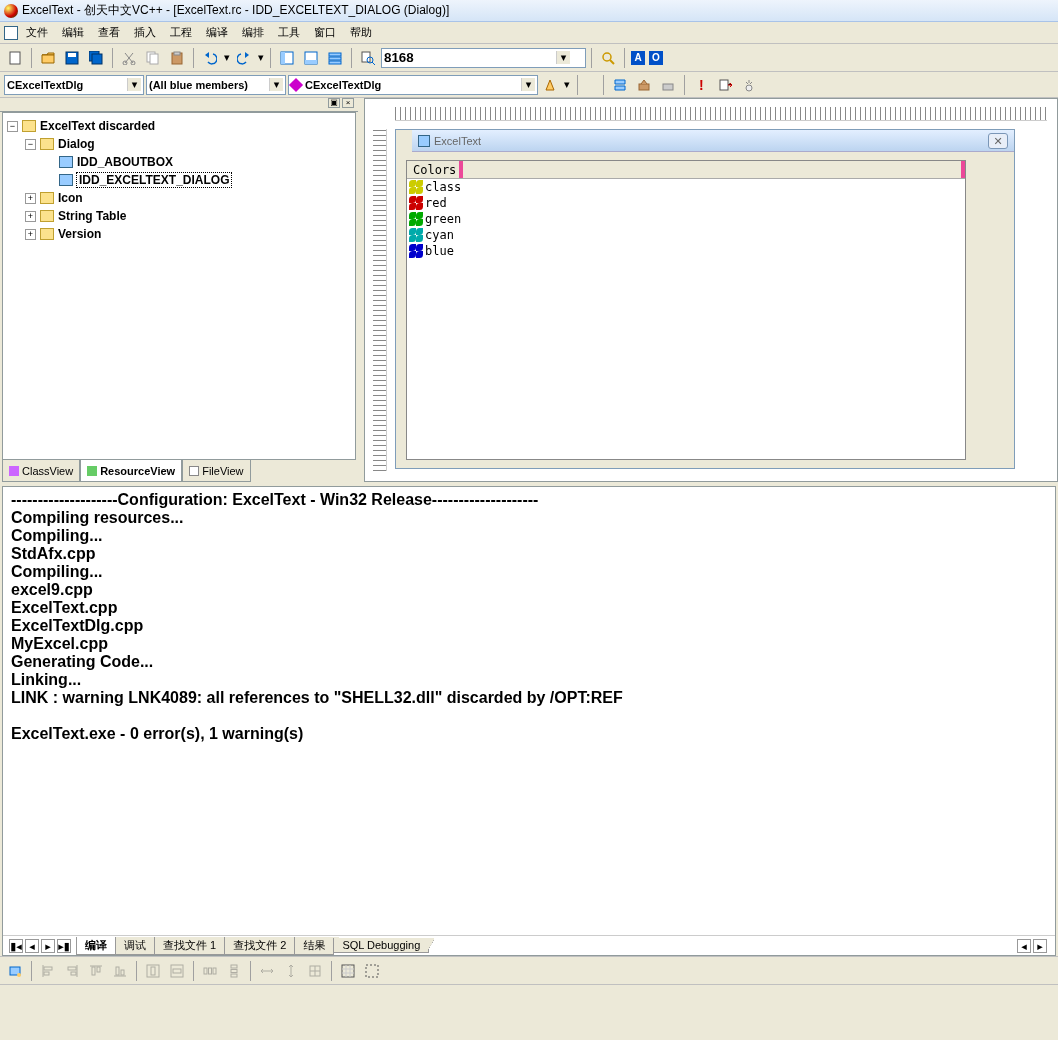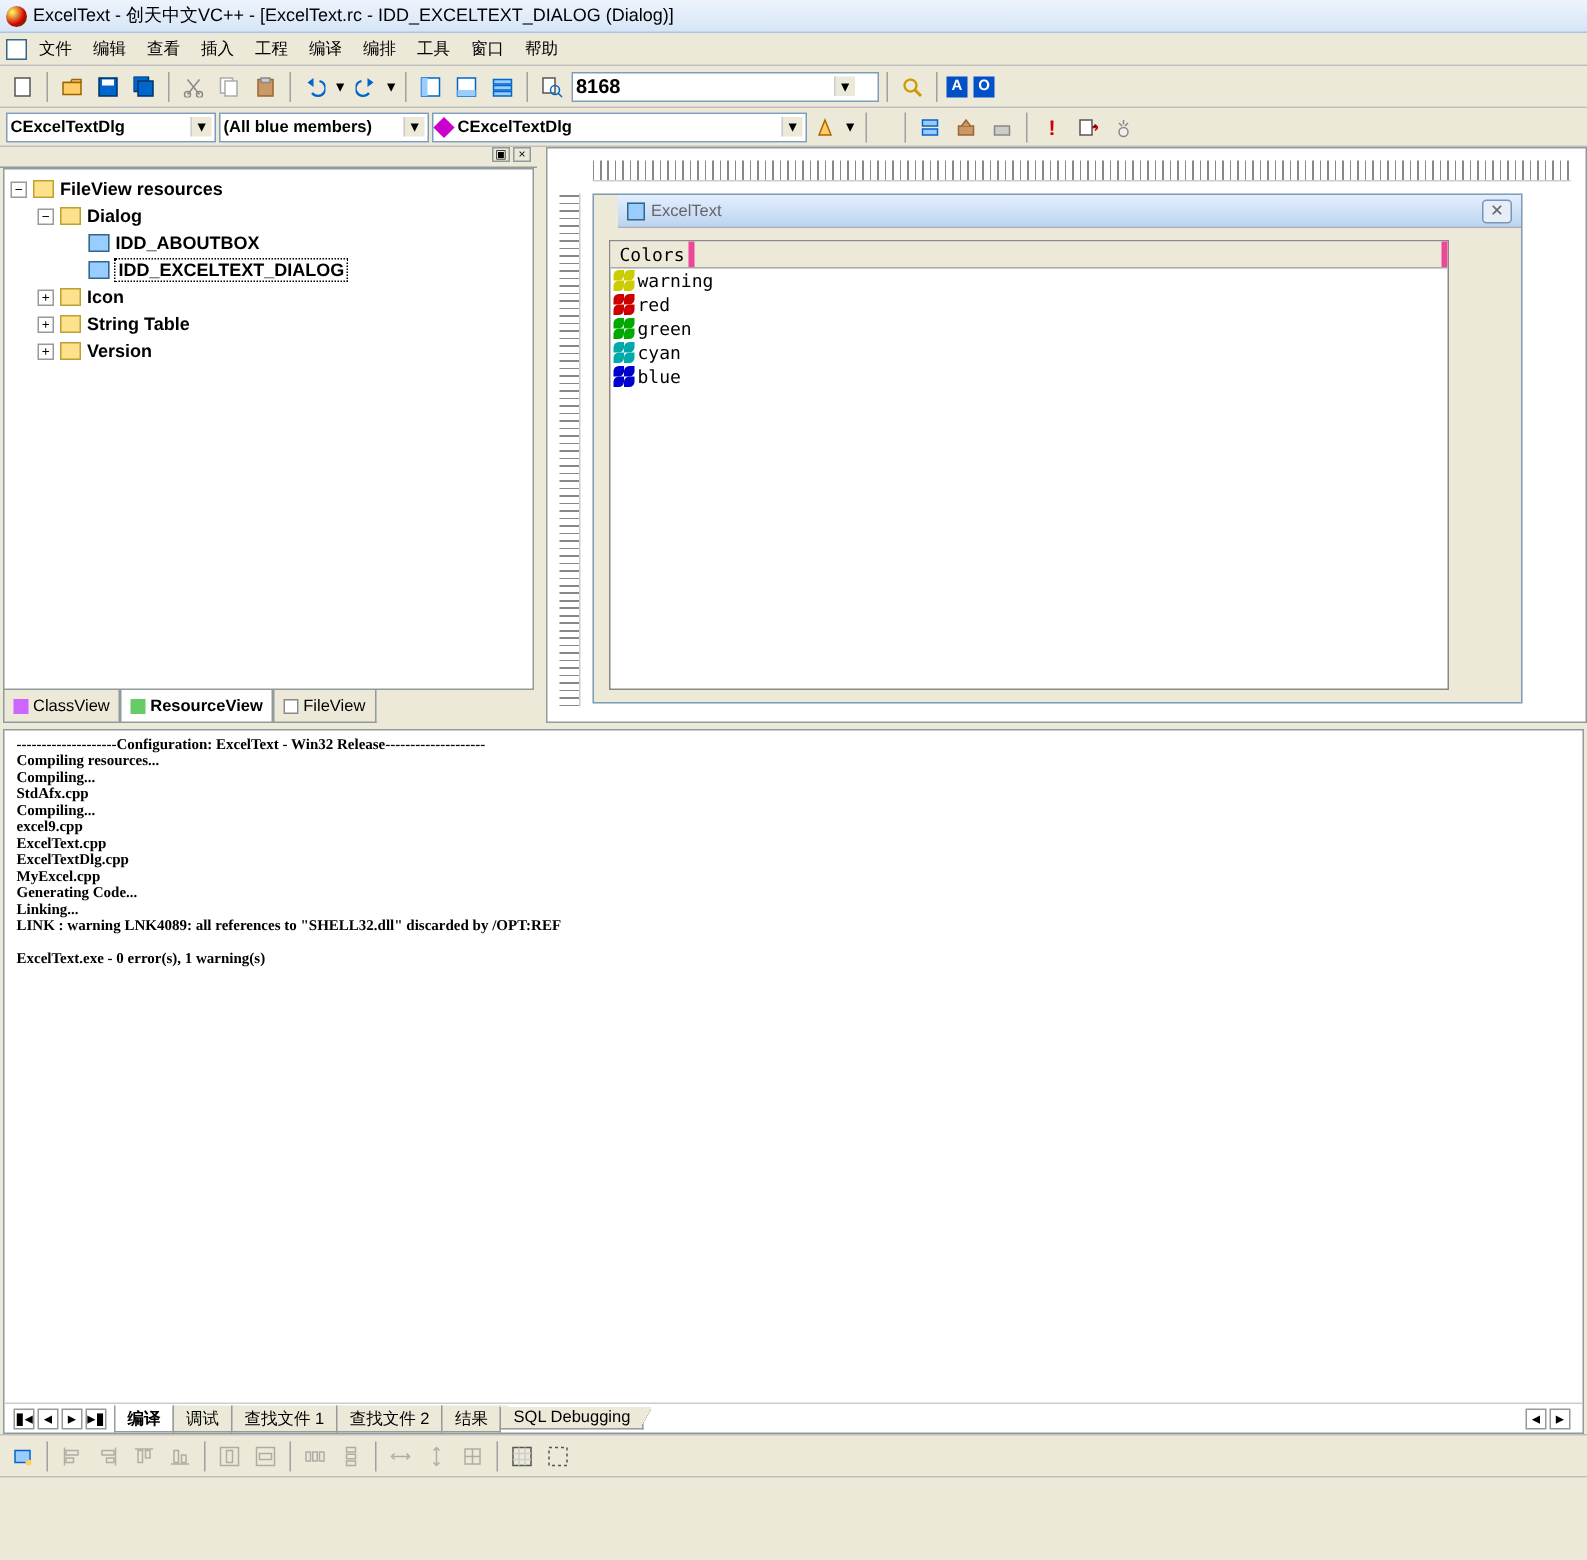--- a/index.html
+++ b/index.html
@@ -39,21 +39,21 @@
 .dlg-design { position: absolute; top: 30px; left: 30px; width: 620px; height: 340px; background: #ece9d8; border: 1px solid #7f9db9; padding-left: 16px; }
 .dlg-title { background: linear-gradient(#e3efff, #bcd4f0); height: 22px; display: flex; align-items: center; justify-content: space-between; padding: 0 6px; color: #666; border-bottom: 1px solid #aac; }
 .dlg-title .closex { width: 20px; height: 16px; border: 1px solid #7a96b7; background: #e8eef8; border-radius: 3px; text-align: center; line-height: 14px; font-size: 11px; font-family: Arial; }
 .listctrl { position: absolute; top: 30px; left: 10px; width: 560px; height: 300px; background: #fff; border: 1px solid #888; }
 .listctrl .hdr { height: 18px; background: #ece9d8; border-bottom: 1px solid #aaa; display: flex; }
 .listctrl .hdr .col { border-right: 4px solid #ec4899; padding: 2px 6px; font-family: "SimSun", monospace; font-size: 12px; }
 .listrow { display: flex; align-items: center; height: 16px; font-family: "SimSun", monospace; font-size: 12px; }
 .clricon { width: 14px; height: 14px; margin: 0 2px; display: flex; flex-wrap: wrap; }
 .clricon span { width: 7px; height: 7px; border-radius: 50% 0 50% 0; }
 .output { height: 470px; background: #fff; border: 1px solid #919b9c; margin: 4px 2px 0 2px; display: flex; flex-direction: column; }
-.output-body { flex: 1; padding: 4px 8px; font-family: Liberation Serif, serif; font-size: 10px; font-weight: bold; overflow: auto; white-space: pre; }
+.output-body { flex: 1; padding: 4px 8px; font-family: Liberation Sans, sans-serif; font-size: 16px; font-weight: bold; overflow: auto; white-space: pre; }
 .output-tabs { height: 20px; display: flex; align-items: center; padding: 0 6px; gap: 0; border-top: 1px solid #ccc; font-size: 11px; }
 .output-tabs .nav { width: 14px; height: 14px; border: 1px solid #999; text-align: center; line-height: 12px; margin-right: 2px; }
 .otab { border: 1px solid #999; border-top: none; padding: 1px 8px; background: #ece9d8; position: relative; margin-left: -1px; }
 .otab.active { background: #fff; font-weight: bold; }
 .otab::after { content: ""; position: absolute; right: -6px; top: 0; bottom: 0; width: 6px; background: linear-gradient(-60deg, transparent 48%, #999 50%, #ece9d8 52%); }
 .bottombar { height: 28px; background: #ece9d8; border-top: 1px solid #c0c0c0; display: flex; align-items: center; padding: 0 4px; gap: 2px; }
 .statusbar { height: 22px; background: #ece9d8; border-top: 1px solid #c0c0c0; }
 svg { display: block; }
 .blue-sq { width:14px; height:14px; background:#0050c8; color:#fff; font-weight:bold; font-size:10px; text-align:center; line-height:14px; margin:0 1px;}
 </style>
@@ -244,21 +244,21 @@
 <div class="main">
   <div class="leftpane">
     <div class="lp-top">
       <div class="x">▣</div>
       <div class="x">×</div>
     </div>
     <div class="tree">
       <div class="tree-row">
           <span class="exp">−</span>
           <span class="folder"></span>
-          <span class="label">FileView resources</span>
+          <span class="label">ExcelText discarded</span>
         </div>
       <div class="tree-row" style="padding-left:18px;">
           <span class="exp">−</span>
           <span class="folder"></span>
           <span class="label">Dialog</span>
         </div>
       <div class="tree-row" style="padding-left:52px;">
           <span class="dlgicon"></span>
           <span class="label">IDD_ABOUTBOX</span>
         </div>
@@ -315,21 +315,21 @@
           <div class="col" style="flex:1;"></div>
         </div>
         <div id="list-rows">
             <div class="listrow">
               <div class="clricon">
                 <span style="background:#cccc00"></span>
                 <span style="background:#cccc00"></span>
                 <span style="background:#cccc00"></span>
                 <span style="background:#cccc00"></span>
               </div>
-              <span>warning</span>
+              <span>class</span>
             </div>
             <div class="listrow">
               <div class="clricon">
                 <span style="background:#cc0000"></span>
                 <span style="background:#cc0000"></span>
                 <span style="background:#cc0000"></span>
                 <span style="background:#cc0000"></span>
               </div>
               <span>red</span>
             </div>

